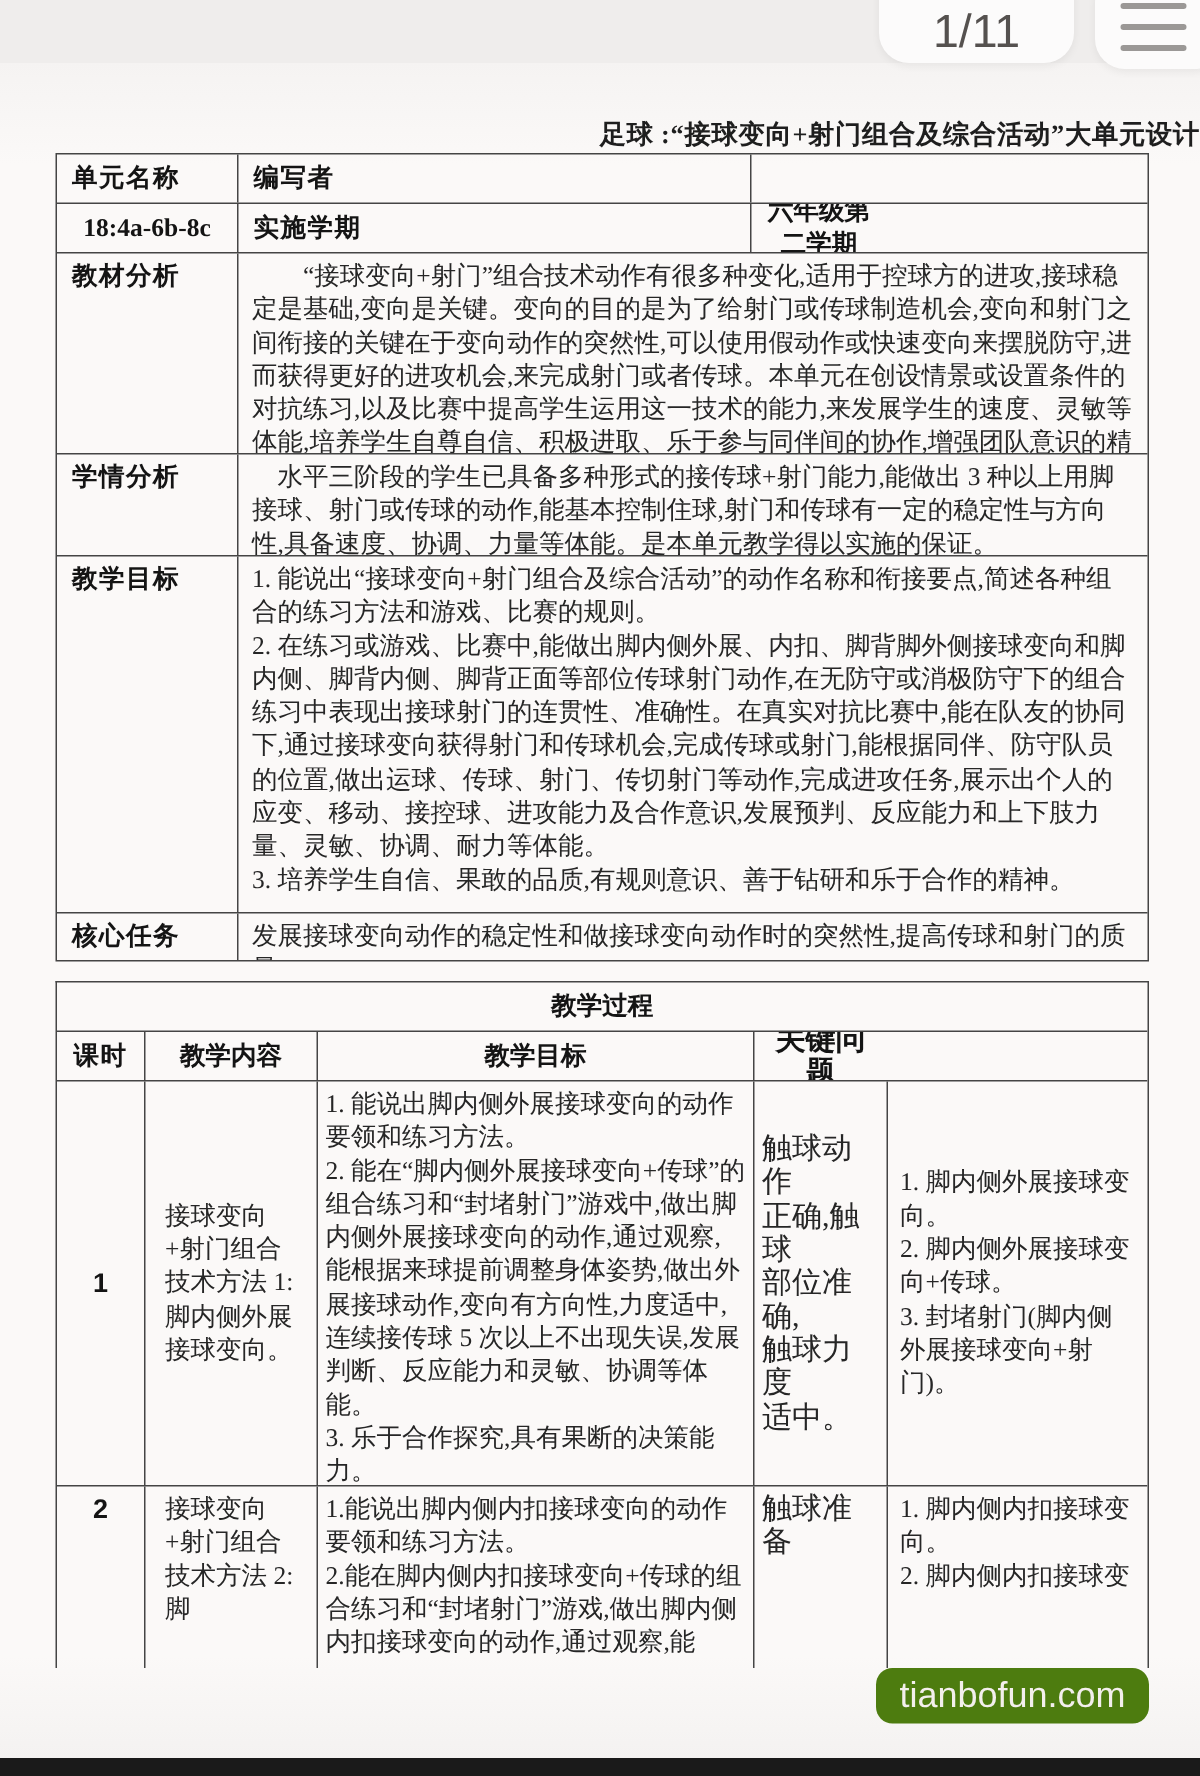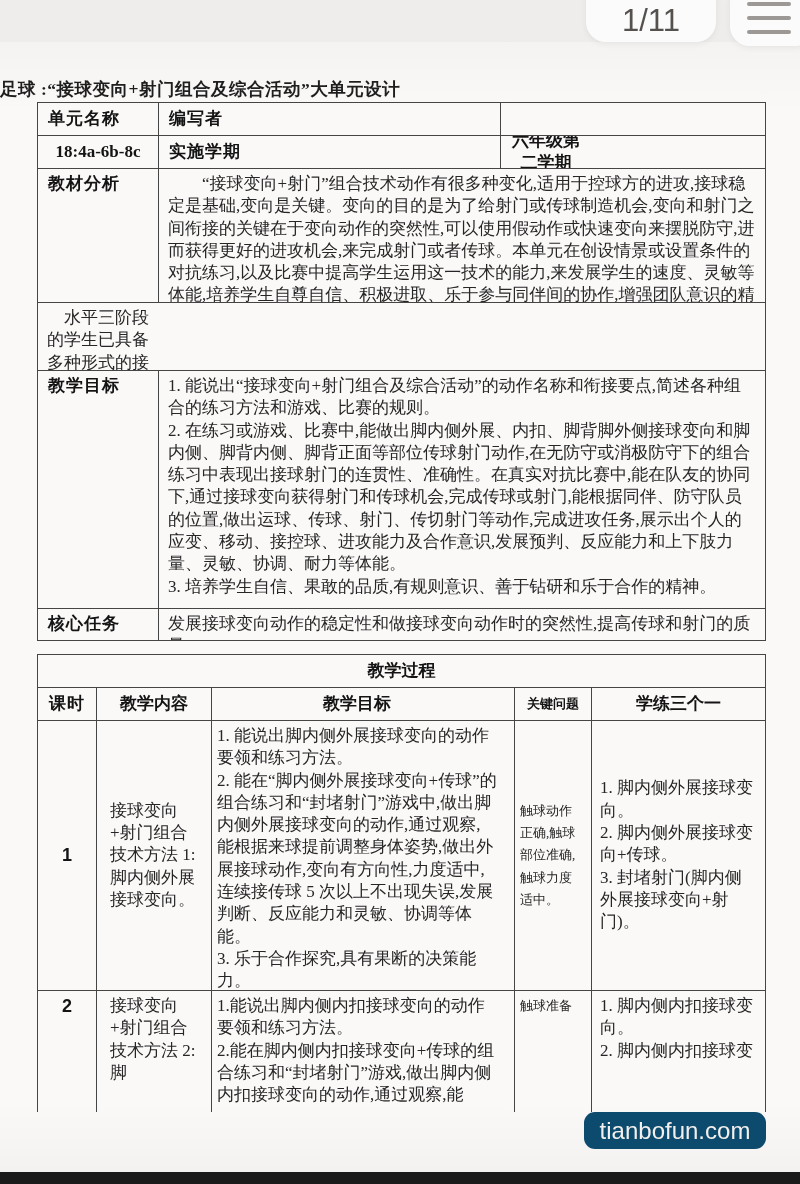--- a/index.html
+++ b/index.html
@@ -11,21 +11,21 @@
   .pill{position:absolute;background:#fcfbfb;border-radius:20px;
     box-shadow:0 2px 6px rgba(0,0,0,0.06);}
   .pill-page{left:586px;top:-22px;width:130px;height:64px;
     display:flex;align-items:flex-end;justify-content:center;}
   .pill-page span{font-family:"Liberation Sans","DejaVu Sans",sans-serif;
     font-size:31px;color:#55514f;line-height:1;padding-bottom:6px;margin-top:31px;}
   .pill-menu{left:730px;top:-18px;width:86px;height:64px;}
   .hamburger{position:absolute;left:17px;top:20px;width:44px;}
   .hamburger i{display:block;height:4px;background:#9b9896;border-radius:2px;margin-bottom:10px;}
   
-  .doc-title{position:absolute;left:0;top:77px;width:100%;text-align:left;
+  .doc-title{position:absolute;left:0;top:77px;width:100%;text-align:right;
     font-size:17.5px;font-weight:700;color:#1e1e1e;letter-spacing:0.5px;}
   
   .tbl{position:absolute;left:37px;width:729px;border:1.8px solid #454545;box-sizing:border-box;
     font-size:17px;line-height:22.3px;color:#262626;}
   .t1{top:102px;}
   .t2wrap{top:654px;height:458px;overflow:hidden;border-bottom:none;}
   .row{display:grid;border-top:1.6px solid #454545;box-sizing:border-box;}
   .row:first-child{border-top:none;}
   .r4{grid-template-columns:120px 342px 91px 1fr;}
   .r2c{grid-template-columns:120px 1fr;}
@@ -34,27 +34,27 @@
   .cell{border-left:1.6px solid #454545;box-sizing:border-box;padding:4px 6px;
     white-space:pre-line;overflow:hidden;}
   .cell:first-child{border-left:none;}
   .lbl{font-weight:700;color:#141414;padding-left:10px;letter-spacing:1px;}
   .vcenter{display:flex;align-items:center;}
   .hcenter{justify-content:center;text-align:center;}
   .bold{font-weight:700;color:#141414;}
   .t2wrap .cell{padding:4px 5px;}
   .num{font-family:"Liberation Sans","DejaVu Sans",sans-serif;font-weight:700;font-size:18px;color:#141414;}
   .objcell{padding:4px 8px 4px 9px;}
-  .keycell{font-size:13px;padding:4px 3px;margin-left:12px;}
+  .keycell{font-size:20px;padding:4px 3px;}
   .h32{height:32px;} .h33{height:33px;} .h134{height:134px;} .h68{height:68px;}
   .h238{height:238px;} .h270{height:270px;} .hfill{height:200px;}
   .pt40{padding-top:40px;} .pt92{padding-top:92px;}
   
   .watermark{position:absolute;left:584px;top:1112px;width:182px;height:37px;
-    background:#0c4a6e;border-radius:11px;display:flex;align-items:center;justify-content:center;
+    background:#4d7c0f;border-radius:11px;display:flex;align-items:center;justify-content:center;
     font-family:"Liberation Sans","DejaVu Sans",sans-serif;font-size:24px;color:#f3efec;}
   .bottombar{position:absolute;left:0;bottom:0;width:100%;height:12px;background:#1a1a1a;}
 </style>
 </head>
 <body>
 
 <div class="screen">
   <div class="page"></div>
 
   <div class="pill pill-page">
@@ -79,20 +79,21 @@
     <div class="row r4 h33">
       <div class="cell vcenter hcenter bold">18:4a-6b-8c</div>
       <div class="cell lbl vcenter">实施学期</div>
       <div class="cell vcenter hcenter bold">六年级第二学期</div>
     </div>
     <div class="row r2c h134">
       <div class="cell lbl">教材分析</div>
       <div class="cell objcell">　　“接球变向+射门”组合技术动作有很多种变化,适用于控球方的进攻,接球稳定是基础,变向是关键。变向的目的是为了给射门或传球制造机会,变向和射门之间衔接的关键在于变向动作的突然性,可以使用假动作或快速变向来摆脱防守,进而获得更好的进攻机会,来完成射门或者传球。本单元在创设情景或设置条件的对抗练习,以及比赛中提高学生运用这一技术的能力,来发展学生的速度、灵敏等体能,培养学生自尊自信、积极进取、乐于参与同伴间的协作,增强团队意识的精神。</div>
     </div>
     <div class="row r2c h68">
+      <div class="cell lbl">学情分析</div>
       <div class="cell objcell">　水平三阶段的学生已具备多种形式的接传球+射门能力,能做出 3 种以上用脚接球、射门或传球的动作,能基本控制住球,射门和传球有一定的稳定性与方向性,具备速度、协调、力量等体能。是本单元教学得以实施的保证。</div>
     </div>
     <div class="row r2c h238">
       <div class="cell lbl">教学目标</div>
       <div class="cell objcell">1. 能说出“接球变向+射门组合及综合活动”的动作名称和衔接要点,简述各种组合的练习方法和游戏、比赛的规则。
 2. 在练习或游戏、比赛中,能做出脚内侧外展、内扣、脚背脚外侧接球变向和脚内侧、脚背内侧、脚背正面等部位传球射门动作,在无防守或消极防守下的组合练习中表现出接球射门的连贯性、准确性。在真实对抗比赛中,能在队友的协同下,通过接球变向获得射门和传球机会,完成传球或射门,能根据同伴、防守队员的位置,做出运球、传球、射门、传切射门等动作,完成进攻任务,展示出个人的应变、移动、接控球、进攻能力及合作意识,发展预判、反应能力和上下肢力量、灵敏、协调、耐力等体能。
 3. 培养学生自信、果敢的品质,有规则意识、善于钻研和乐于合作的精神。</div>
     </div>
     <div class="row r2c h32">
       <div class="cell lbl vcenter">核心任务</div>
@@ -102,21 +103,20 @@
 
   <div class="tbl t2wrap">
     <div class="row r1c h32">
       <div class="cell bold vcenter hcenter">教学过程</div>
     </div>
     <div class="row r5 h33">
       <div class="cell lbl vcenter hcenter" style="padding-left:5px">课时</div>
       <div class="cell bold vcenter hcenter">教学内容</div>
       <div class="cell bold vcenter hcenter">教学目标</div>
       <div class="cell bold vcenter hcenter keycell">关键问题</div>
-      <div class="cell bold vcenter hcenter">学练三个一</div>
     </div>
     <div class="row r5 h270">
       <div class="cell vcenter hcenter num">1</div>
       <div class="cell vcenter" style="padding:4px 13px">接球变向+射门组合技术方法 1: 脚内侧外展接球变向。</div>
       <div class="cell objcell">1. 能说出脚内侧外展接球变向的动作要领和练习方法。
 2. 能在“脚内侧外展接球变向+传球”的组合练习和“封堵射门”游戏中,做出脚内侧外展接球变向的动作,通过观察,能根据来球提前调整身体姿势,做出外展接球动作,变向有方向性,力度适中,连续接传球 5 次以上不出现失误,发展判断、反应能力和灵敏、协调等体能。
 3. 乐于合作探究,具有果断的决策能力。</div>
       <div class="cell vcenter keycell">触球动作
 正确,触球
 部位准确,

